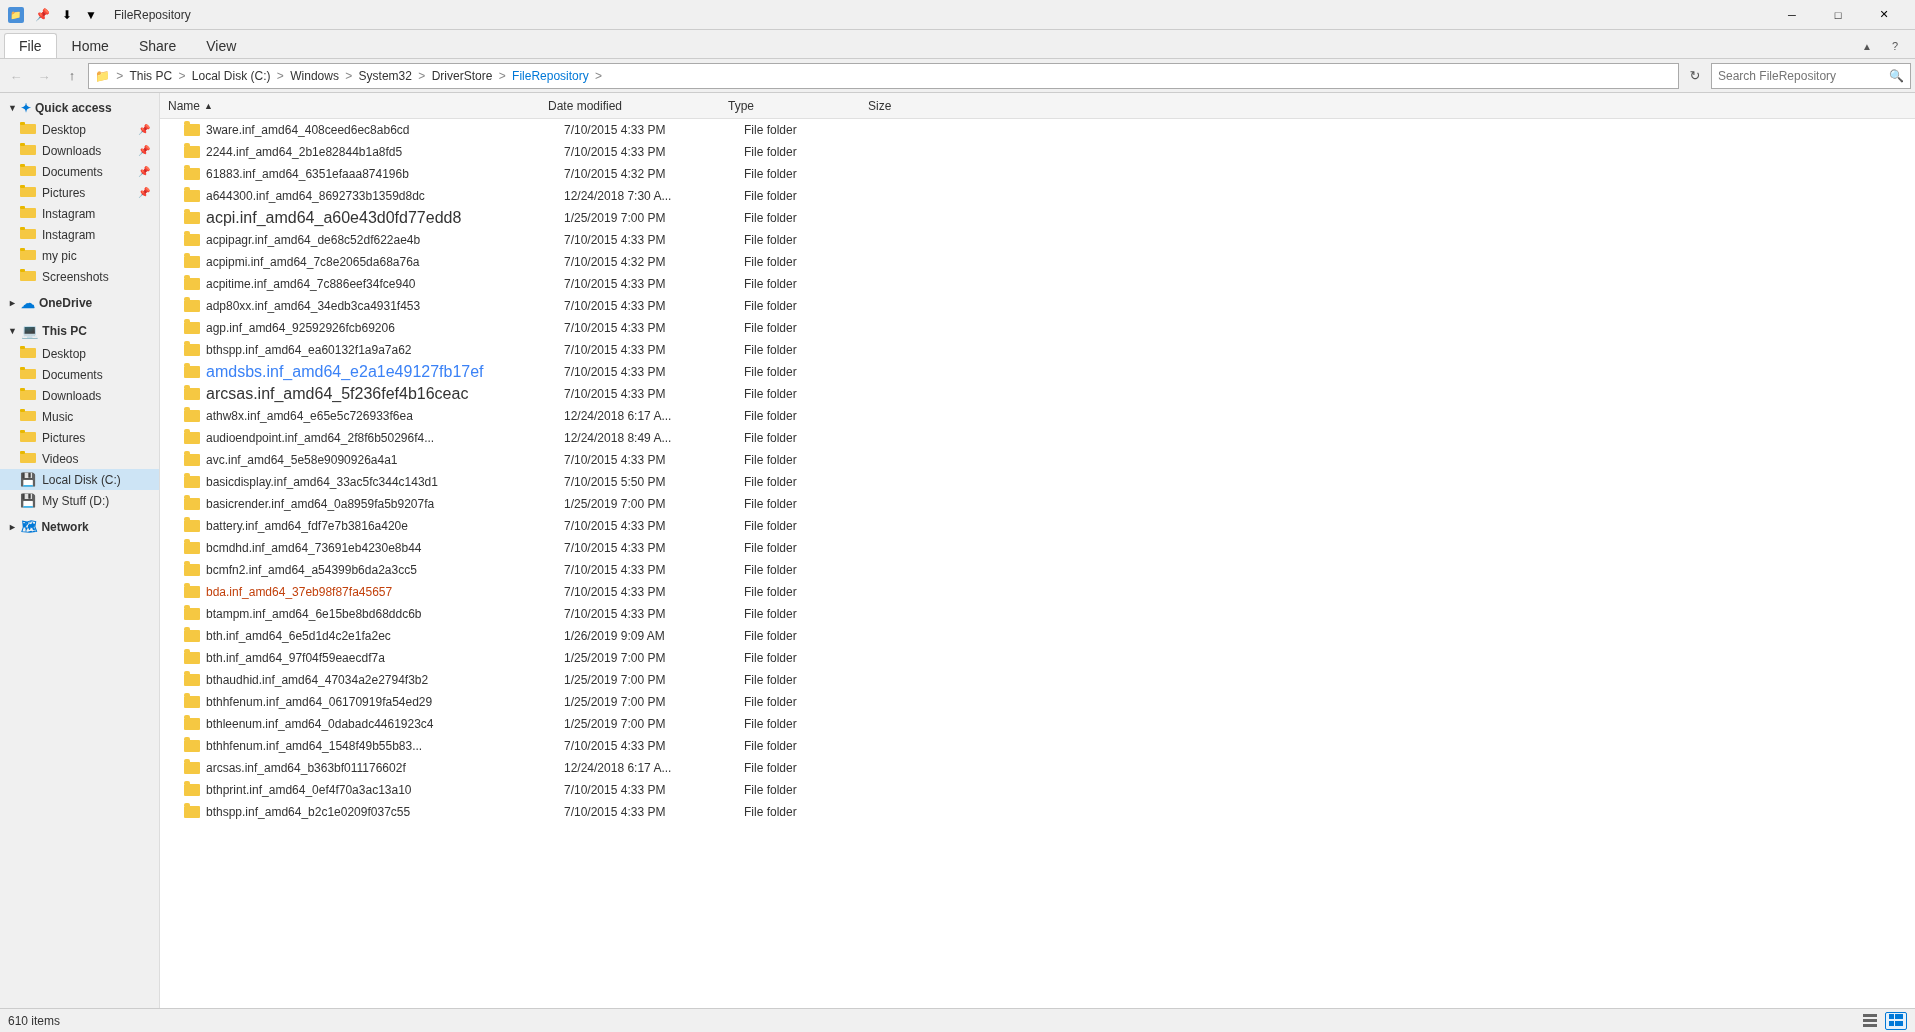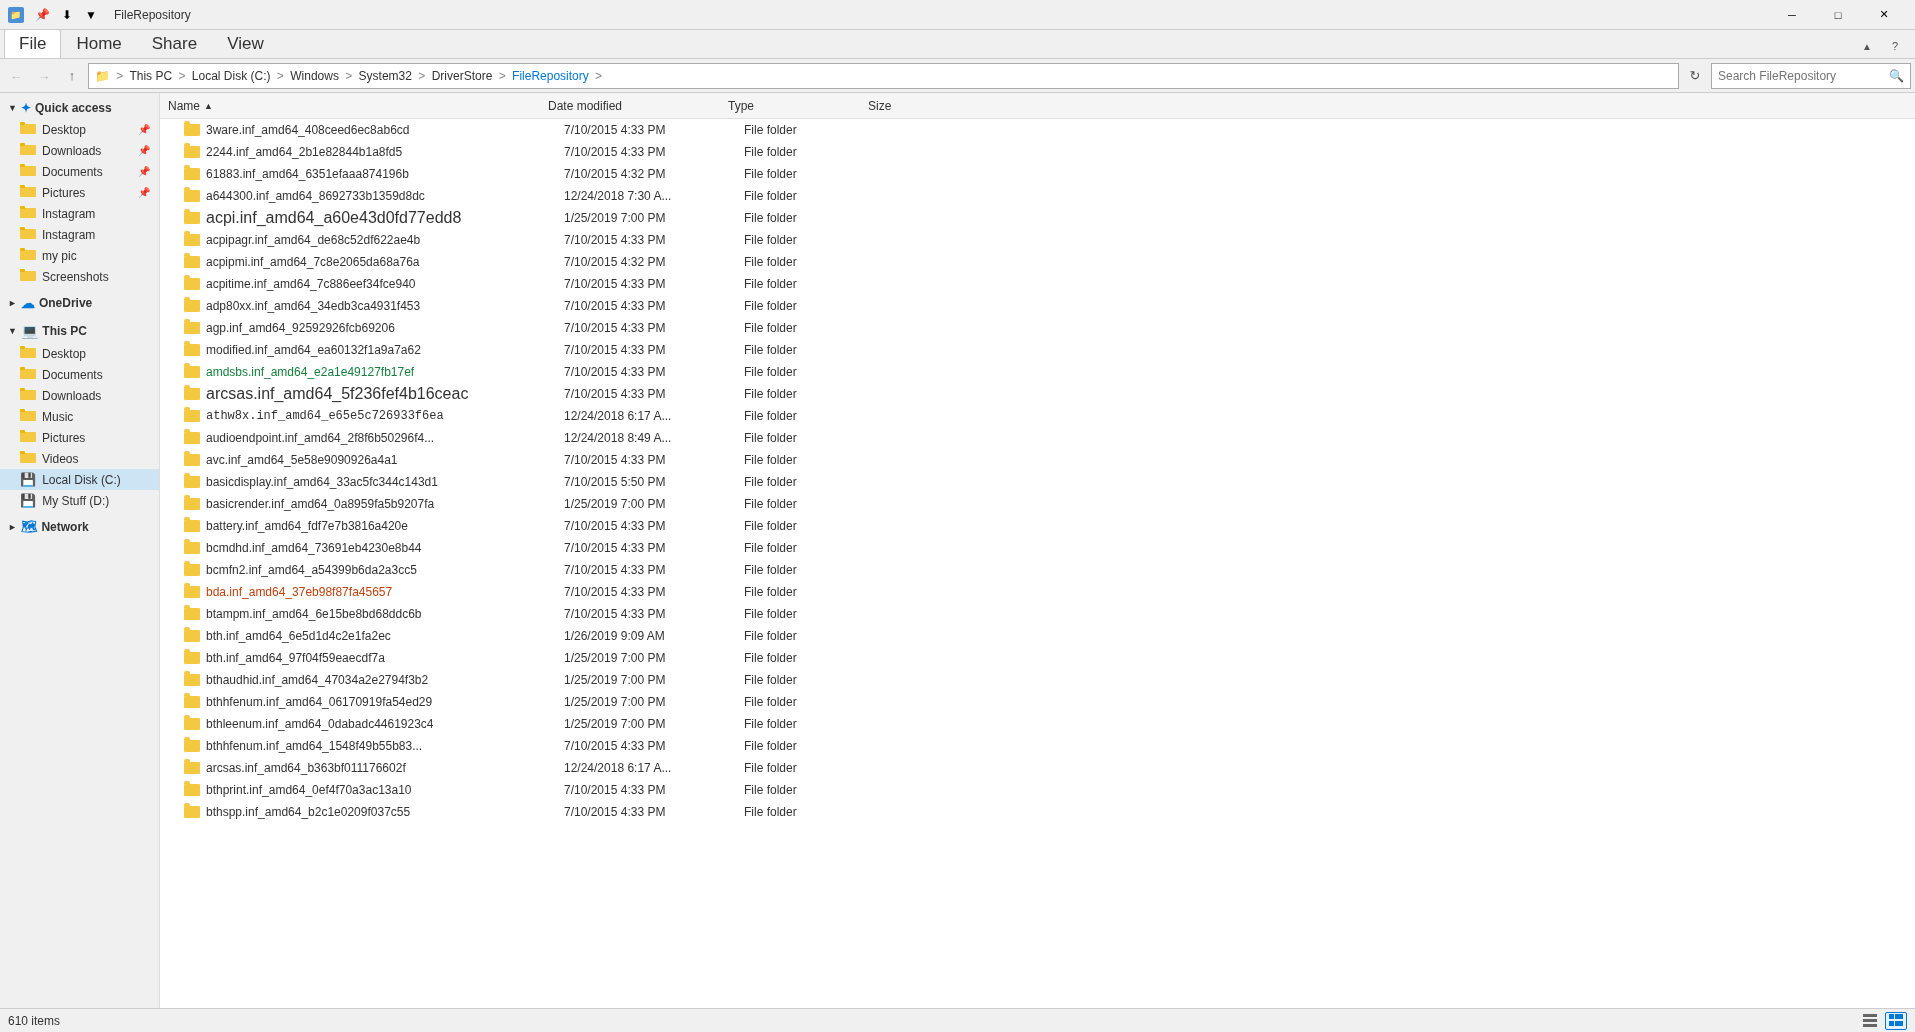--- a/index.html
+++ b/index.html
@@ -33,21 +33,21 @@
       display: flex;
       height: 28px;
       align-items: flex-end;
       padding-left: 4px;
     }
     .ribbon-tab {
       padding: 4px 14px;
       cursor: pointer;
       border: 1px solid transparent;
       border-bottom: none;
-      font-size: 17px;
+      font-size: 14px;
       color: #333;
       background: transparent;
       border-radius: 3px 3px 0 0;
     }
     .ribbon-tab.active {
       background: #ffffff;
       border-color: #ccc;
       border-bottom-color: #fff;
       font-weight: normal;
     }
@@ -529,48 +529,48 @@
         <div class="folder-small"></div>
         <span style="font-size:12px;color:#333;">agp.inf_amd64_92592926fcb69206</span>
       </div>
       <div class="col-modified" style="font-size:12px;color:#333;">7/10/2015 4:33 PM</div>
       <div class="col-type" style="font-size:12px;color:#333;">File folder</div>
       <div class="col-size" style="font-size:12px;color:#333;"></div>
     </div>
         <div class="file-row">
       <div class="col-name">
         <div class="folder-small"></div>
-        <span style="font-size:12px;color:#333;">modified.inf_amd64_ea60132f1a9a7a62</span>
-      </div>
-      <div class="col-modified" style="font-size:12px;color:#333;">7/10/2015 4:33 PM</div>
-      <div class="col-type" style="font-size:12px;color:#333;">File folder</div>
-      <div class="col-size" style="font-size:12px;color:#333;"></div>
-    </div>
-        <div class="file-row">
-      <div class="col-name">
-        <div class="folder-small"></div>
-        <span style="font-size:12px;color:#15803d;">amdsbs.inf_amd64_e2a1e49127fb17ef</span>
+        <span style="font-size:12px;color:#333;">bthspp.inf_amd64_ea60132f1a9a7a62</span>
+      </div>
+      <div class="col-modified" style="font-size:12px;color:#333;">7/10/2015 4:33 PM</div>
+      <div class="col-type" style="font-size:12px;color:#333;">File folder</div>
+      <div class="col-size" style="font-size:12px;color:#333;"></div>
+    </div>
+        <div class="file-row">
+      <div class="col-name">
+        <div class="folder-small"></div>
+        <span style="font-size:16px;color:#3b82f6;">amdsbs.inf_amd64_e2a1e49127fb17ef</span>
       </div>
       <div class="col-modified" style="font-size:12px;color:#333;">7/10/2015 4:33 PM</div>
       <div class="col-type" style="font-size:12px;color:#333;">File folder</div>
       <div class="col-size" style="font-size:12px;color:#333;"></div>
     </div>
         <div class="file-row">
       <div class="col-name">
         <div class="folder-small"></div>
         <span style="font-size:16px;color:#333;">arcsas.inf_amd64_5f236fef4b16ceac</span>
       </div>
       <div class="col-modified" style="font-size:12px;color:#333;">7/10/2015 4:33 PM</div>
       <div class="col-type" style="font-size:12px;color:#333;">File folder</div>
       <div class="col-size" style="font-size:12px;color:#333;"></div>
     </div>
         <div class="file-row">
       <div class="col-name">
         <div class="folder-small"></div>
-        <span style="font-size:12px;color:#333;font-family:Liberation Mono, monospace;">athw8x.inf_amd64_e65e5c726933f6ea</span>
+        <span style="font-size:12px;color:#333;">athw8x.inf_amd64_e65e5c726933f6ea</span>
       </div>
       <div class="col-modified" style="font-size:12px;color:#333;">12/24/2018 6:17 A...</div>
       <div class="col-type" style="font-size:12px;color:#333;">File folder</div>
       <div class="col-size" style="font-size:12px;color:#333;"></div>
     </div>
         <div class="file-row">
       <div class="col-name">
         <div class="folder-small"></div>
         <span style="font-size:12px;color:#333;">audioendpoint.inf_amd64_2f8f6b50296f4...</span>
       </div>

